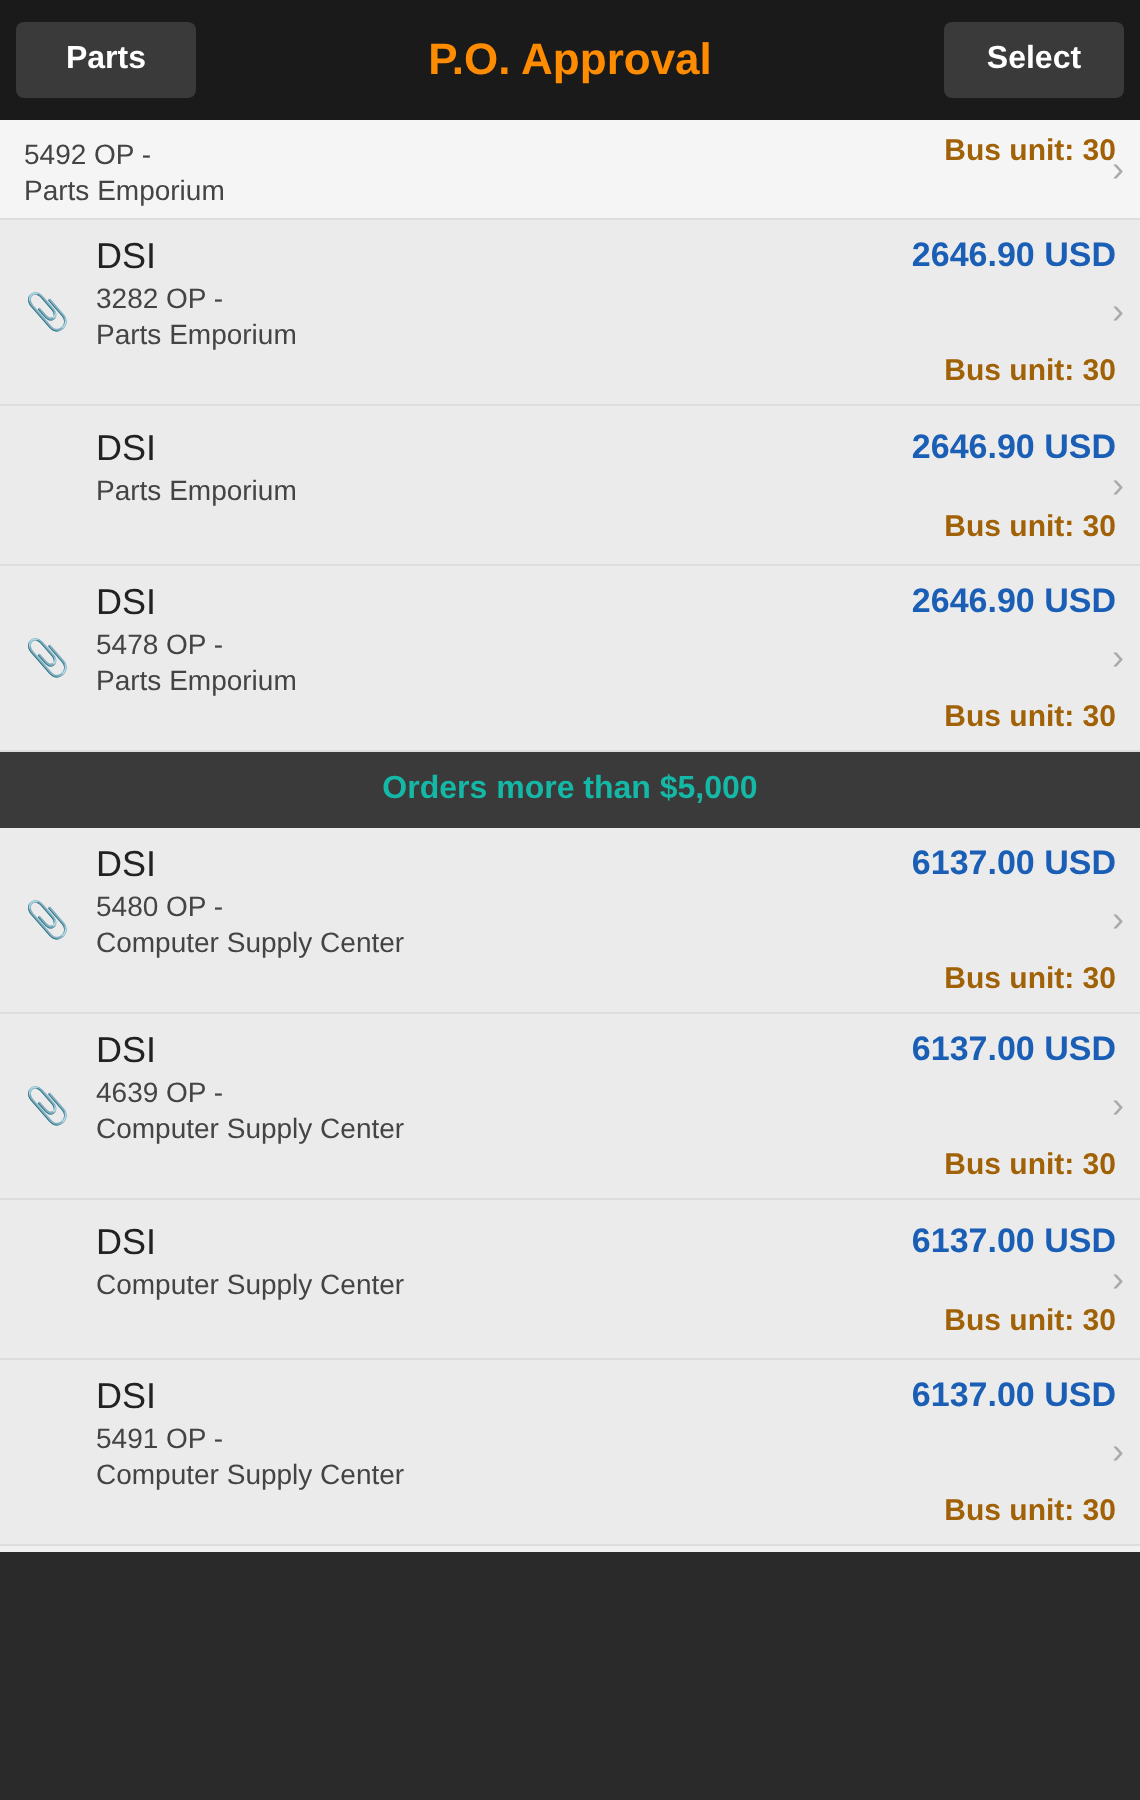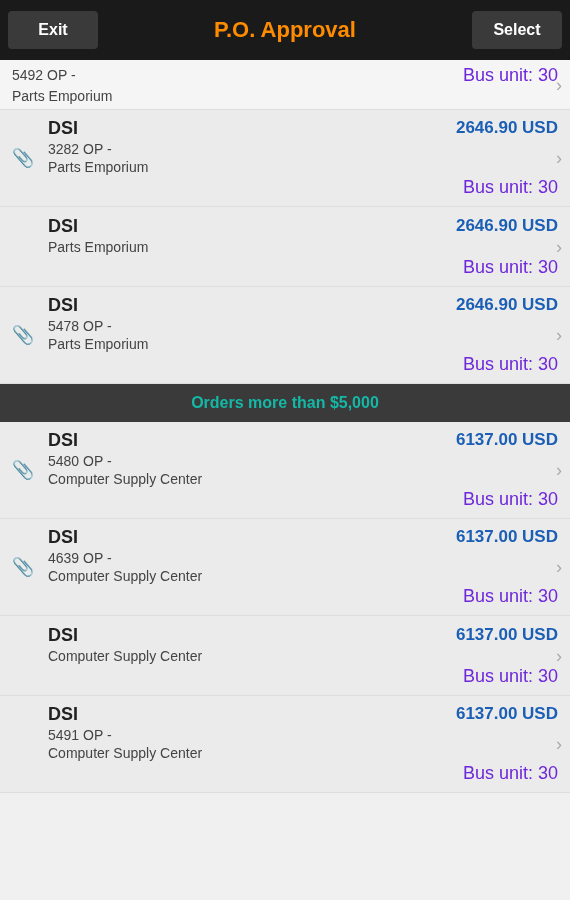--- a/index.html
+++ b/index.html
@@ -38,21 +38,21 @@
     }
 
     .header-title {
       color: #ff8c00;
       font-size: 22px;
       font-weight: bold;
     }
 
     .list-container {
       background-color: #f0f0f0;
-      height: 840px;
+      height: 716px;
       overflow-y: auto;
     }
 
     .list-item {
       background-color: #f5f5f5;
       border-bottom: 1px solid #ddd;
       padding: 8px 12px 8px 48px;
       position: relative;
       display: flex;
       flex-direction: column;
@@ -65,21 +65,21 @@
     }
 
     .list-item-top {
       display: flex;
       justify-content: space-between;
       align-items: flex-start;
     }
 
     .item-name {
       font-size: 18px;
-      font-weight: bold;
+      font-weight: normal;
       color: #222;
     }
 
     .item-amount {
       font-size: 17px;
       font-weight: bold;
       color: #1a5fb5;
       text-align: right;
     }
 
@@ -89,22 +89,23 @@
       margin-top: 2px;
     }
 
     .item-footer {
       display: flex;
       justify-content: flex-end;
       margin-top: 2px;
     }
 
     .bus-unit {
-      font-size: 18px;
-      color: #6d28d9;
+      font-size: 15px;
+      color: #a16207;
+      font-weight: bold;
     }
 
     .attachment-icon {
       position: absolute;
       left: 12px;
       top: 50%;
       transform: translateY(-50%);
       width: 24px;
       height: 24px;
       display: flex;
@@ -149,21 +150,21 @@
     }
 
     .no-attachment {
       padding-left: 12px;
     }
   </style>
 </head>
 <body>
 
 <div class="header">
-  <button class="header-btn">Exit</button>
+  <button class="header-btn">Parts</button>
   <span class="header-title">P.O. Approval</span>
   <button class="header-btn">Select</button>
 </div>
 
 <div class="list-container">
 
   <div class="partial-item no-attachment">
     <div class="partial-top">
       <span class="item-sub">5492 OP -</span>
       <span class="bus-unit">Bus unit: 30</span>

